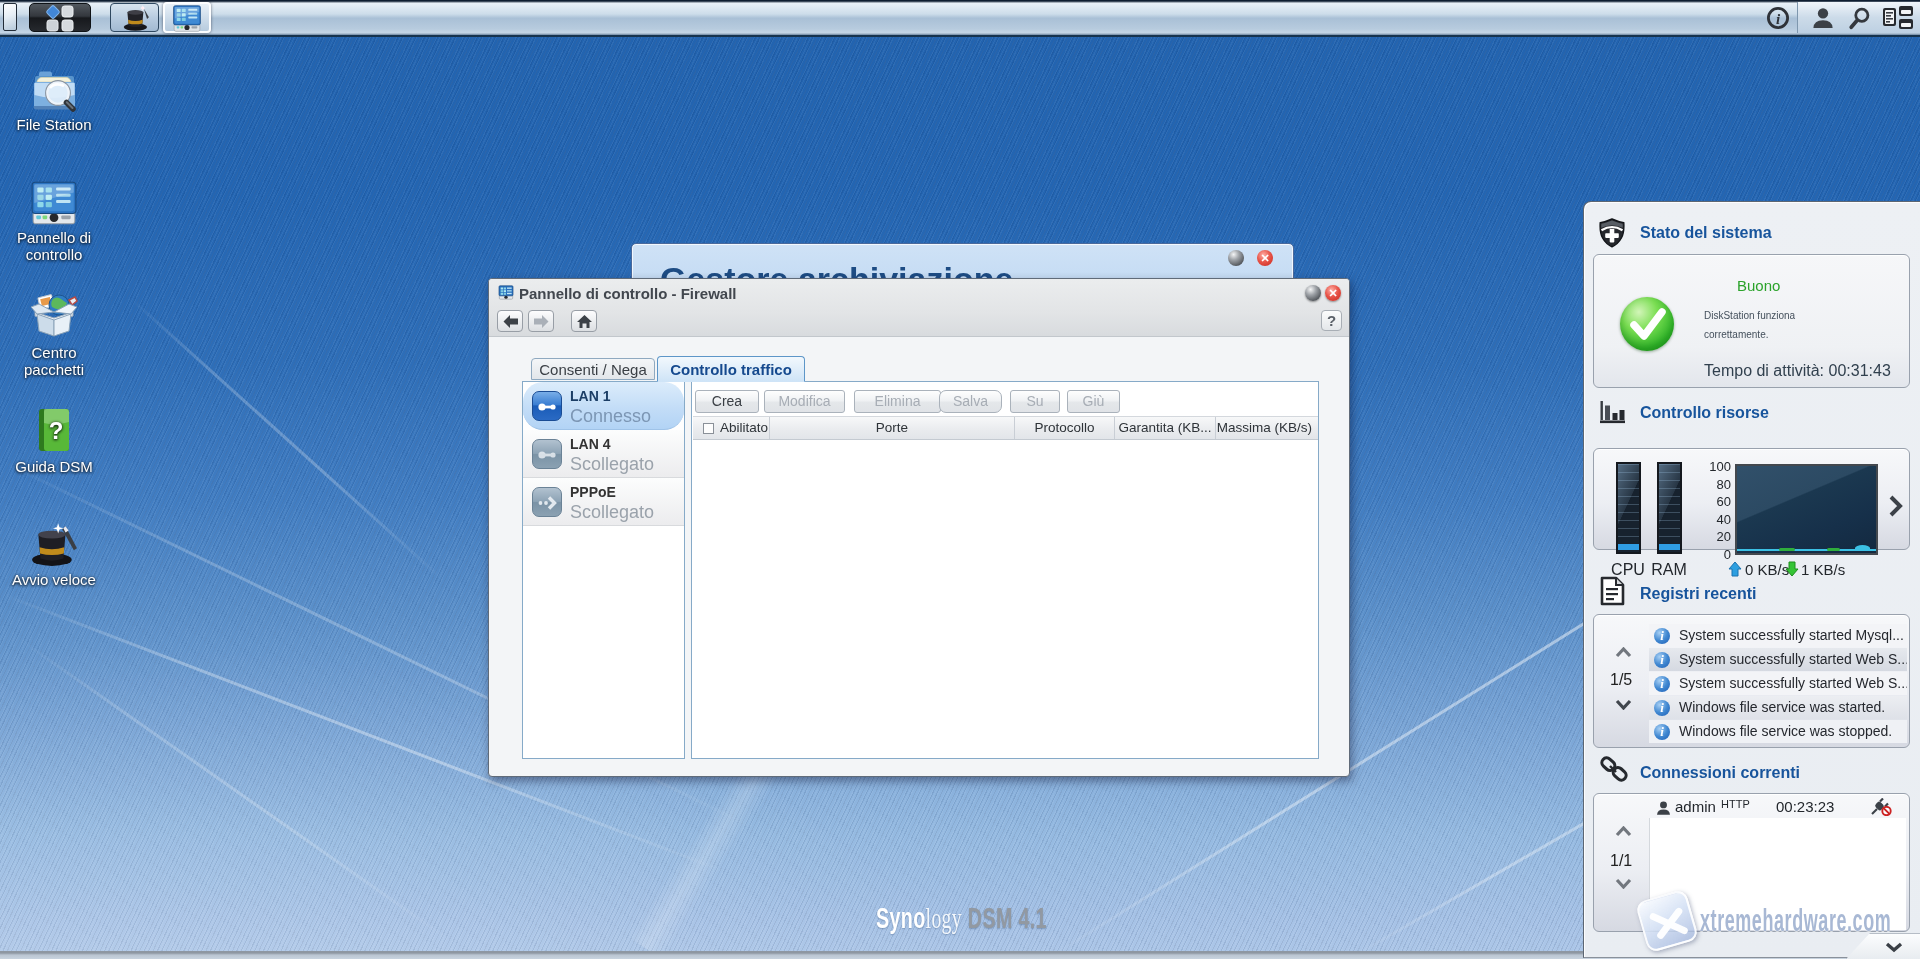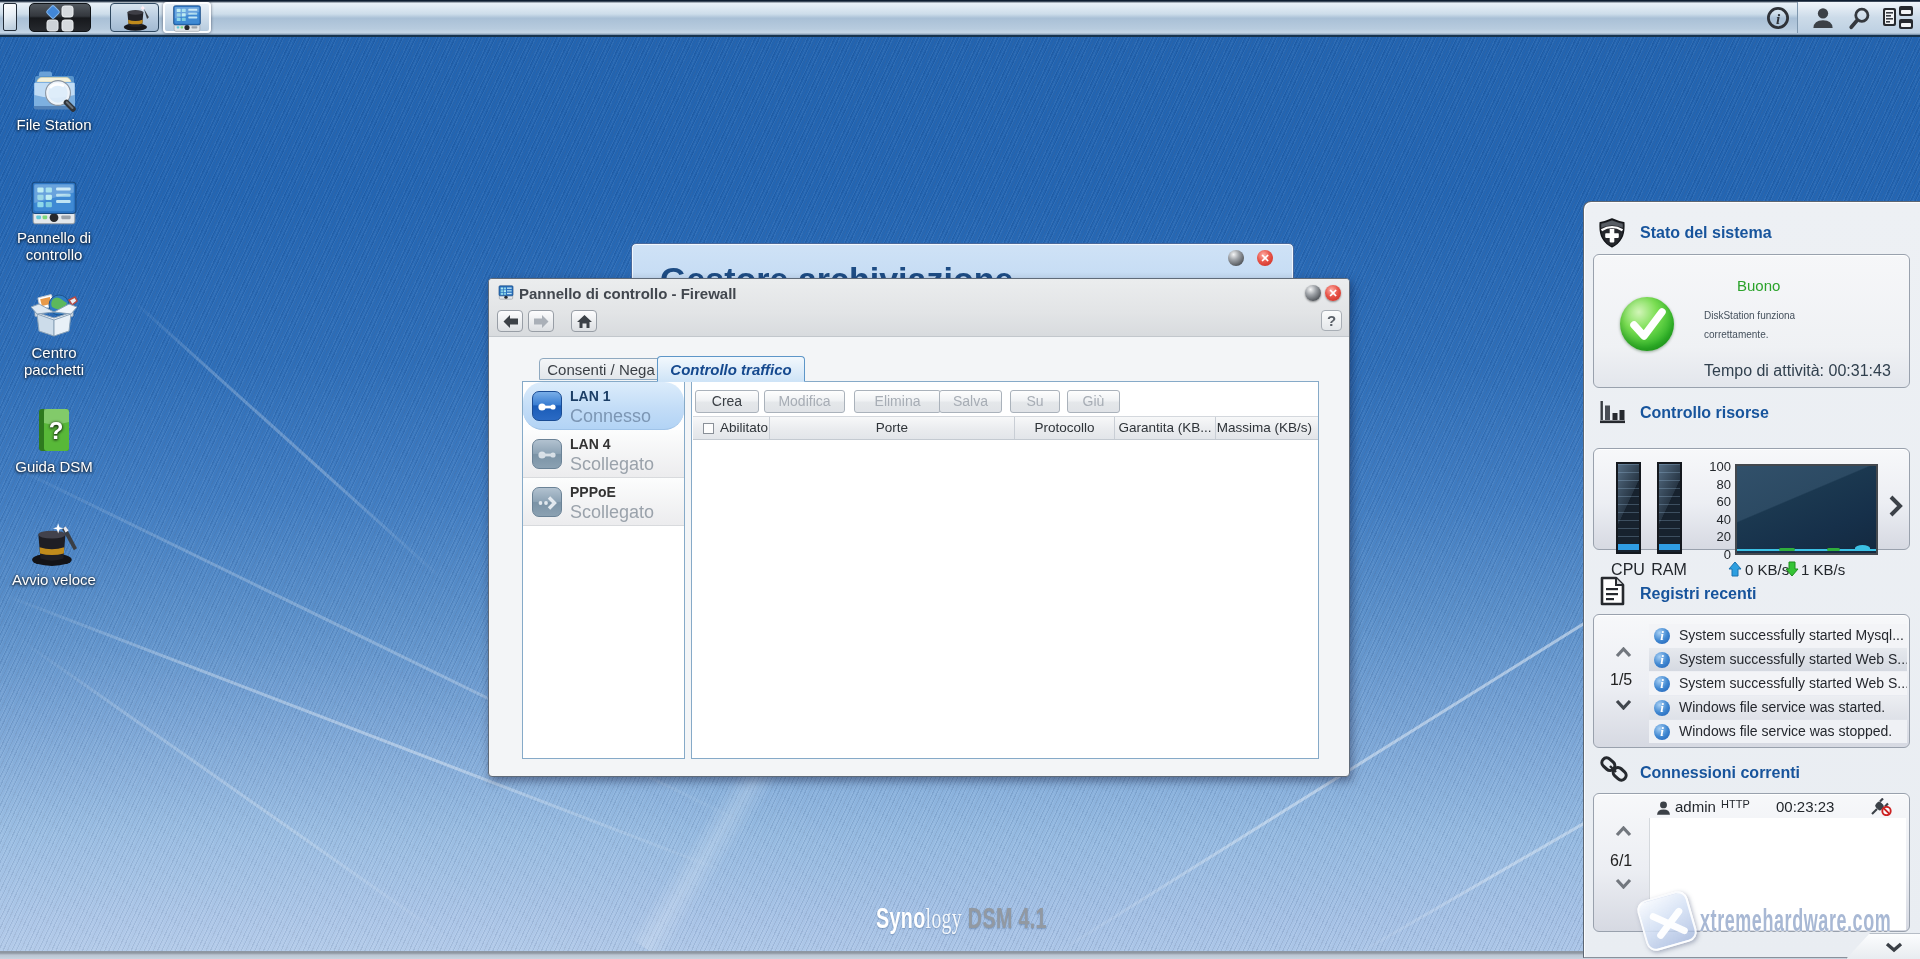--- a/index.html
+++ b/index.html
@@ -62,24 +62,24 @@
 #ball-x:after { content:"✕"; position:absolute; left:0; width:16px; text-align:center; top:0px; font-size:11px; line-height:16px; color:#fff; font-weight:bold; }
 #ball-min2 { left:596px; background:radial-gradient(circle at 35% 28%, #f4f5f6 0%, #9fa3a8 35%, #55595e 75%, #3a3e43 100%); }
 #ball-x2 { left:625px; background:radial-gradient(circle at 40% 32%, #ffb0a8 0%, #e8564a 45%, #c8241a 100%); }
 #ball-x2:after { content:"✕"; position:absolute; left:0; width:16px; text-align:center; top:0px; font-size:11px; line-height:16px; color:#fff; font-weight:bold; }
 #helpbtn { position:absolute; left:832px; top:31px; width:21px; height:21px; border:1px solid #a8aeb5; border-radius:4px;
   background:linear-gradient(to bottom, #fbfcfc, #e4e7ea); color:#5a6068; font-size:15px; font-weight:bold; text-align:center; line-height:20px; }
 
 
 .tab { position:absolute; font-size:15px; text-align:center; z-index:2;
   border:1px solid #8fa9c0; border-radius:4px 4px 0 0; }
-#tab1 { left:50px; top:79px; width:124px; height:22px; line-height:22px; color:#3a3f45;
+#tab1 { left:42px; top:79px; width:124px; height:22px; line-height:22px; color:#3a3f45;
   background:linear-gradient(to bottom, #f4f6f8 0%, #e2e6ea 100%); }
 #tab2 { left:168px; top:77px; width:148px; height:26px; line-height:25px; font-weight:bold; color:#15498e;
-  border-color:#5d96c8; background:linear-gradient(to bottom, #f2f8fd 0%, #cfe4f7 100%); border-bottom:1px solid #cfe4f7;font-style:italic; }
+  border-color:#5d96c8; background:linear-gradient(to bottom, #f2f8fd 0%, #cfe4f7 100%); border-bottom:1px solid #cfe4f7; }
 
 
 #lpanel { position:absolute; left:33px; top:102px; width:163px; height:378px; background:#fff; border:1px solid #86aac8; }
 #rpanel { position:absolute; left:202px; top:102px; width:628px; height:378px; background:#fff; border:1px solid #86aac8; }
 .lanitem { position:absolute; left:0; width:161px; height:48px; }
 #lan1 { top:0; background:linear-gradient(to bottom, #dcecfb 0%, #c3ddf7 55%, #b2d3f5 100%); border-bottom:1px solid #9fc3e8;border-radius:20px; }
 #lan2 { top:48px; background:linear-gradient(to bottom, #fcfdfd 0%, #ececee 100%); border-bottom:1px solid #d8dadd; }
 #lan3 { top:96px; background:linear-gradient(to bottom, #fcfdfd 0%, #ececee 100%); border-bottom:1px solid #d8dadd; }
 .lanitem .t1 { position:absolute; left:47px; top:6px; font-size:14px; font-weight:bold; color:#333; }
 .lanitem .t2 { position:absolute; left:47px; top:24px; font-size:18px; color:#9aa2ab; }
@@ -393,21 +393,21 @@
         </svg>
       </div>
       <div class="t1">PPPoE</div>
         <div class="t2">Scollegato</div>
     </div>
   </div>
   <div id="rpanel">
     <div class="fwbtn" style="left:3px;width:64px;color:#3a3f45;">Crea</div>
     <div class="fwbtn" style="left:72px;width:81px;">Modifica</div>
     <div class="fwbtn" style="left:162px;width:87px;">Elimina</div>
-    <div class="fwbtn" style="left:247px;width:63px;">Salva</div>
+    <div class="fwbtn" style="left:247px;width:63px;border-radius:7px;">Salva</div>
     <div class="fwbtn" style="left:318px;width:50px;">Su</div>
     <div class="fwbtn" style="left:375px;width:53px;">Giù</div>
     <div id="thead">
       <div class="thcol" style="left:0;width:77px;">
           <span id="thchk"></span>
           <span style="position:absolute;left:27px;top:0;">Abilitato</span>
         </div>
       <div class="thcol" style="left:77px;width:245px;">Porte</div>
       <div class="thcol" style="left:322px;width:100px;">Protocollo</div>
       <div class="thcol" style="left:422px;width:101px;">Garantita (KB...</div>
@@ -531,21 +531,21 @@
     <svg style="position:absolute;left:277px;top:4px;" width="21" height="18" viewBox="0 0 21 18">
       <path d="M1 16 L6 11" stroke="#3c4148" stroke-width="2.2"></path>
       <rect x="4.5" y="4.5" width="8" height="7" rx="2.5" transform="rotate(45 8.5 8)" fill="#3c4148"></rect>
       <path d="M9 3.5 L12 0.5 M14 8.5 L17 5.5" stroke="#3c4148" stroke-width="2.2"></path>
       <circle cx="15.5" cy="13" r="4.2" fill="#fff" fill-opacity="0.7" stroke="#cc2222" stroke-width="1.9"></circle>
       <line x1="12.6" y1="10.1" x2="18.4" y2="15.9" stroke="#cc2222" stroke-width="1.9"></line>
     </svg>
     <svg class="pg" style="left:21px;top:32px;" width="17" height="11" viewBox="0 0 17 11">
         <polyline points="2,9 8.5,2 15,9" fill="none" stroke="#72777e" stroke-width="3.2"></polyline>
       </svg>
-    <div class="pgnum" style="left:16px;top:58px;">6/1</div>
+    <div class="pgnum" style="left:16px;top:58px;">1/1</div>
     <svg class="pg" style="left:21px;top:84px;" width="17" height="11" viewBox="0 0 17 11">
         <polyline points="2,2 8.5,9 15,2" fill="none" stroke="#72777e" stroke-width="3.2"></polyline>
       </svg>
     <div style="position:absolute;left:55px;top:24px;width:257px;height:112px;background:#fff;border-left:1px solid #d4d8dd;"></div>
   </div>
 </div>
 <div id="wmx">
     <svg width="40" height="36" viewBox="0 0 40 36">
   <path d="M6 8 L32 30 M32 10 L8 28" stroke="rgba(255,255,255,.95)" stroke-width="7" stroke-linecap="round" fill="none"></path>
 </svg>

